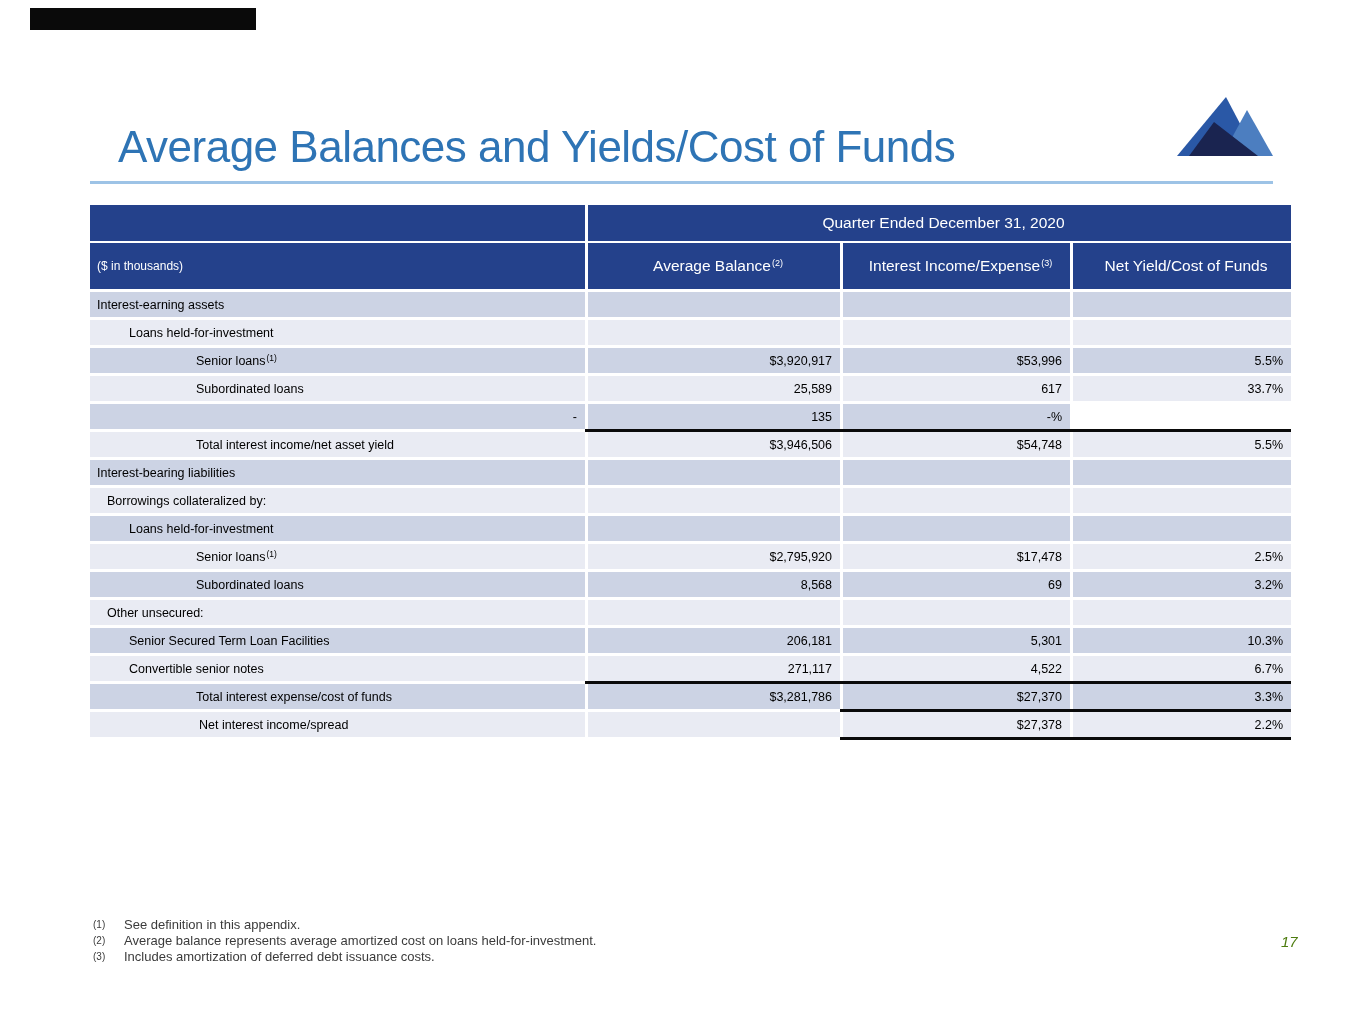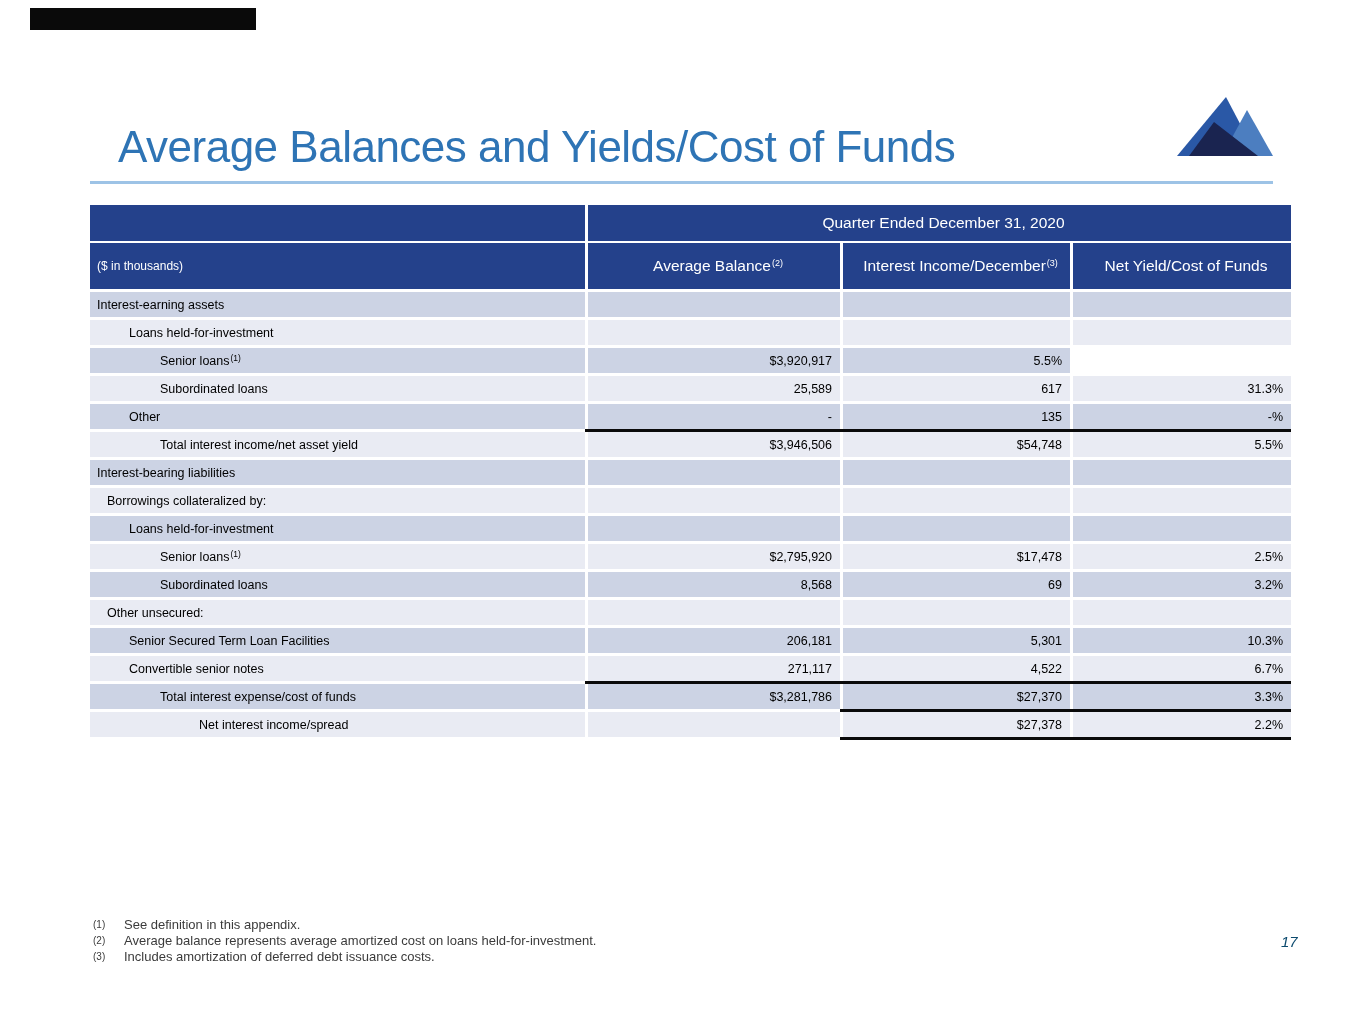--- a/index.html
+++ b/index.html
@@ -31,33 +31,33 @@
     height:25px; margin-bottom:3px; position:relative;
   }
   .cell { display:flex; align-items:center; font-size:12.5px; color:#000; }
   .cell.num { justify-content:flex-end; padding-right:8px; white-space:nowrap; }
   .cell sup { font-size:8.5px; margin-top:-5px; margin-left:1px; }
   .shade-dark  .cell { background:#CCD3E4; }
   .shade-light .cell { background:#E9EBF3; }
   .ind0 { padding-left:7px; }
   .ind1 { padding-left:17px; }
   .ind2 { padding-left:39px; }
-  .ind3 { padding-left:70px; }
+  .ind3 { padding-left:106px; }
   .ind4 { padding-left:109px; }
   .rule { position:absolute; bottom:-3px; right:0; height:3px; background:#0a0a0a; }
   .rule.cols234 { left:495px; }
   .rule.cols34  { left:750px; }
 
   .footnotes { position:absolute; left:93px; top:917px; }
   .fn-line { display:flex; line-height:15.8px; }
   .fn-num { width:31px; font-size:10px; color:#3b3b3b; }
   .fn-text { font-size:13px; color:#3b3b3b; }
 
   .page-number {
-    position:absolute; left:1281px; top:933px; font-size:15px; font-style:italic; color:#0c4a6e;
+    position:absolute; left:1281px; top:933px; font-size:15px; font-style:italic; color:#4d7c0f;
   }
 </style>
 </head>
 <body>
 
 <div class="redaction-bar"></div>
 
 <h1 class="slide-title" style="margin:16px; font-weight:normal;">Average Balances and Yields/Cost of Funds</h1>
 <div class="title-rule"></div>
 
@@ -76,21 +76,21 @@
   </div>
   <div class="hrow2">
     <div class="hcell left">
       <span>($ in thousands)</span>
     </div>
     <div class="hcell">
       <span>Average Balance</span>
         <sup>(2)</sup>
     </div>
     <div class="hcell">
-      <span>Interest Income/December</span>
+      <span>Interest Income/Expense</span>
         <sup>(3)</sup>
     </div>
     <div class="hcell">
       <span>Net Yield/Cost of Funds</span>
     </div>
   </div>
   <div id="table-body">
       <div class="body-row shade-dark">
     <div class="cell label-cell ind0">
           <span class="lbl">Interest-earning assets</span>
@@ -108,36 +108,33 @@
     <div class="cell num"></div>
     <div class="cell num"></div>
     <div class="cell num"></div>
   </div>
       <div class="body-row shade-dark">
     <div class="cell label-cell ind3">
           <span class="lbl">Senior loans</span>
           <sup>(1)</sup>
         </div>
     <div class="cell num">$3,920,917</div>
+    <div class="cell num">$53,996</div>
     <div class="cell num">5.5%</div>
   </div>
       <div class="body-row shade-light">
     <div class="cell label-cell ind3">
           <span class="lbl">Subordinated loans</span>
           <sup></sup>
         </div>
     <div class="cell num">25,589</div>
     <div class="cell num">617</div>
-    <div class="cell num">31.3%</div>
-  </div>
-      <div class="body-row shade-dark">
-    <div class="cell label-cell ind2">
-          <span class="lbl">Other</span>
-          <sup></sup>
-        </div>
+    <div class="cell num">33.7%</div>
+  </div>
+      <div class="body-row shade-dark">
     <div class="cell num">-</div>
     <div class="cell num">135</div>
     <div class="cell num">-%</div>
   <div class="rule cols234"></div>
       </div>
       <div class="body-row shade-light">
     <div class="cell label-cell ind3">
           <span class="lbl">Total interest income/net asset yield</span>
           <sup></sup>
         </div>

